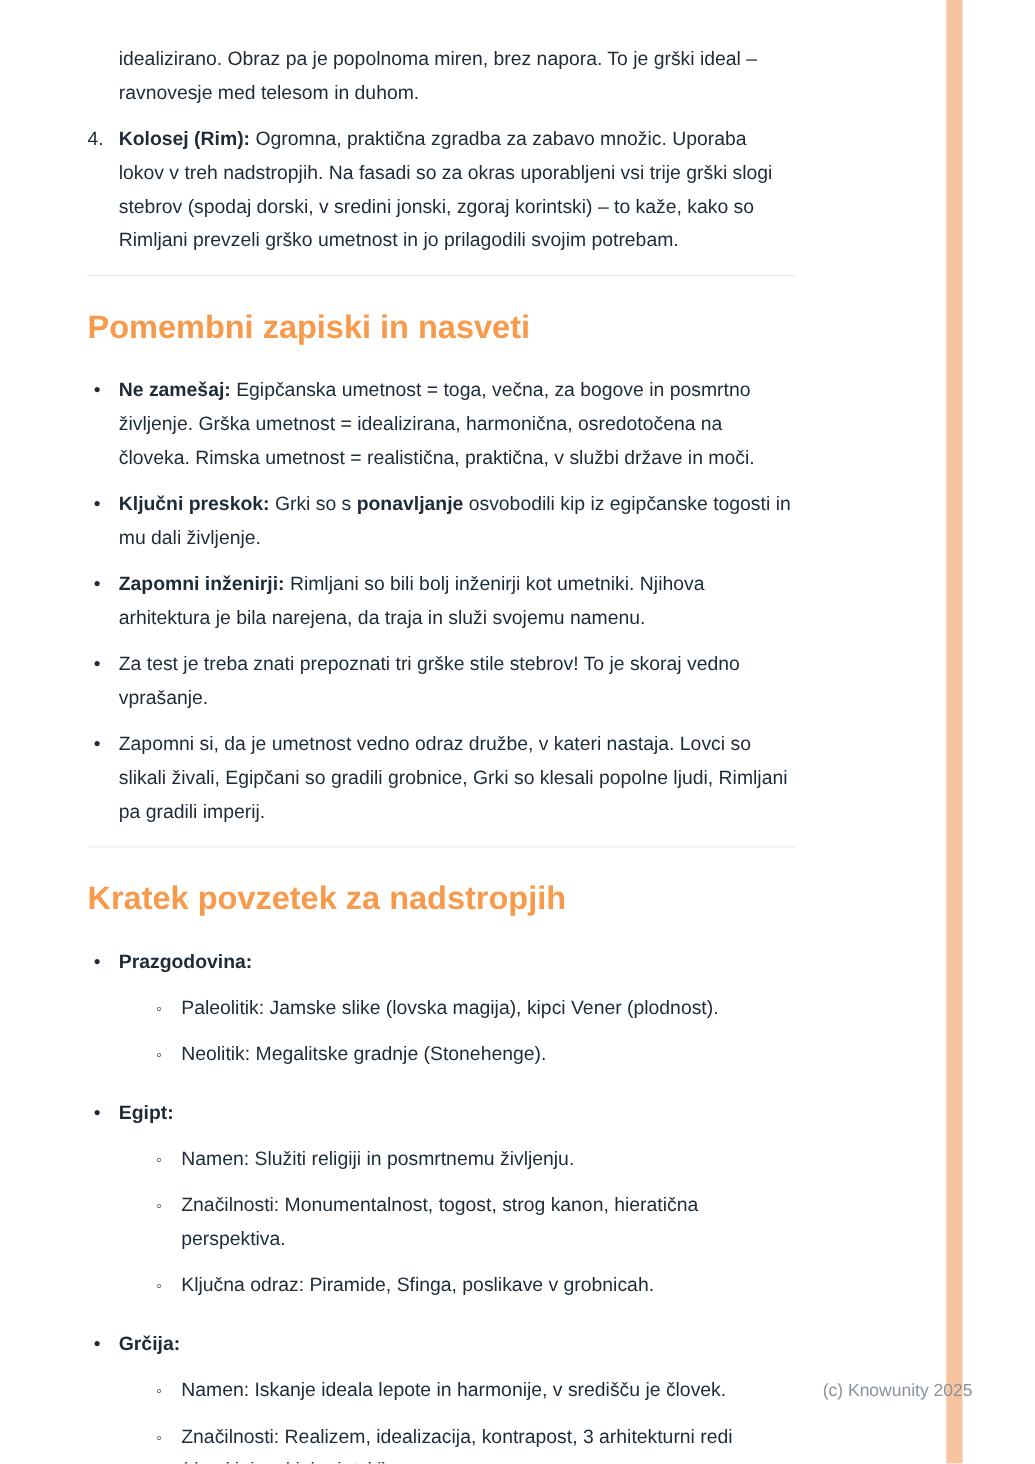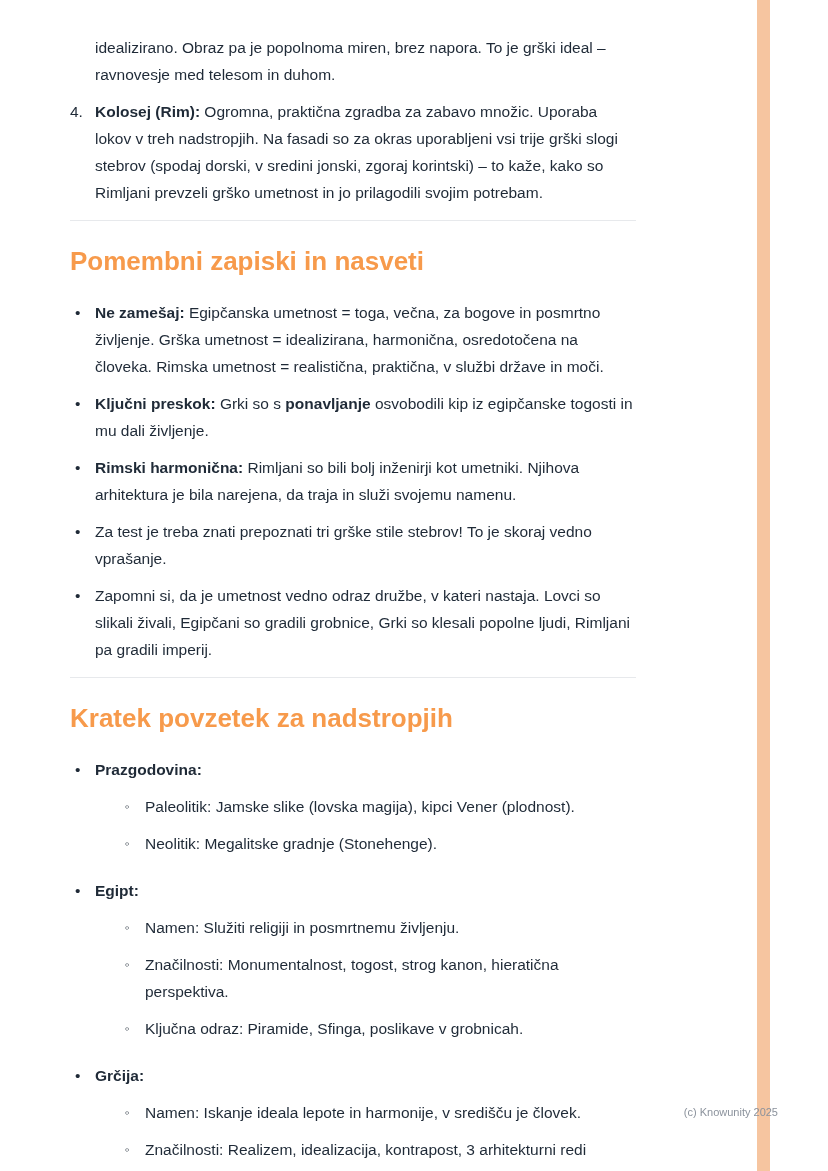--- a/index.html
+++ b/index.html
@@ -48,21 +48,21 @@
     top: 0;
     right: 58px;
     width: 13px;
     height: 1171px;
     background: var(--stripe, #f6c5a0);
   }
   .footer {
     position: absolute;
     right: 50px;
     bottom: 52px;
-    font-size: 11px;
+    font-size: 14px;
     line-height: 14px;
     color: var(--footer-gray, #8b929c);
     z-index: 2;
     margin-left: 24px;
   }
 </style>
 </head>
 <body>
 
 <div class="page" style="--accent: #f79a4b; --text-color: #1f2a37; --divider: #e7e9ec; --stripe: #f6c5a0; --footer-gray: #8b929c;">
@@ -83,21 +83,21 @@
         <div class="li bullet-item">
           <span class="marker">•</span>
           <div class="li-body"><span class="b">Ne zamešaj:</span><span> Egipčanska umetnost = toga, večna, za bogove in posmrtno življenje. Grška umetnost = idealizirana, harmonična, osredotočena na človeka. Rimska umetnost = realistična, praktična, v službi države in moči.</span></div>
         </div>
         <div class="li bullet-item">
           <span class="marker">•</span>
           <div class="li-body"><span class="b">Ključni preskok:</span><span> Grki so s </span><span class="b">ponavljanje</span><span> osvobodili kip iz egipčanske togosti in mu dali življenje.</span></div>
         </div>
         <div class="li bullet-item">
           <span class="marker">•</span>
-          <div class="li-body"><span class="b">Rimski harmonična:</span><span> Rimljani so bili bolj inženirji kot umetniki. Njihova arhitektura je bila narejena, da traja in služi svojemu namenu.</span></div>
+          <div class="li-body"><span class="b">Zapomni inženirji:</span><span> Rimljani so bili bolj inženirji kot umetniki. Njihova arhitektura je bila narejena, da traja in služi svojemu namenu.</span></div>
         </div>
         <div class="li bullet-item">
           <span class="marker">•</span>
           <div class="li-body"><span>Za test je treba znati prepoznati tri grške stile stebrov! To je skoraj vedno vprašanje.</span></div>
         </div>
         <div class="li bullet-item">
           <span class="marker">•</span>
           <div class="li-body"><span>Zapomni si, da je umetnost vedno odraz družbe, v kateri nastaja. Lovci so slikali živali, Egipčani so gradili grobnice, Grki so klesali popolne ljudi, Rimljani pa gradili imperij.</span></div>
         </div>
       </div>

